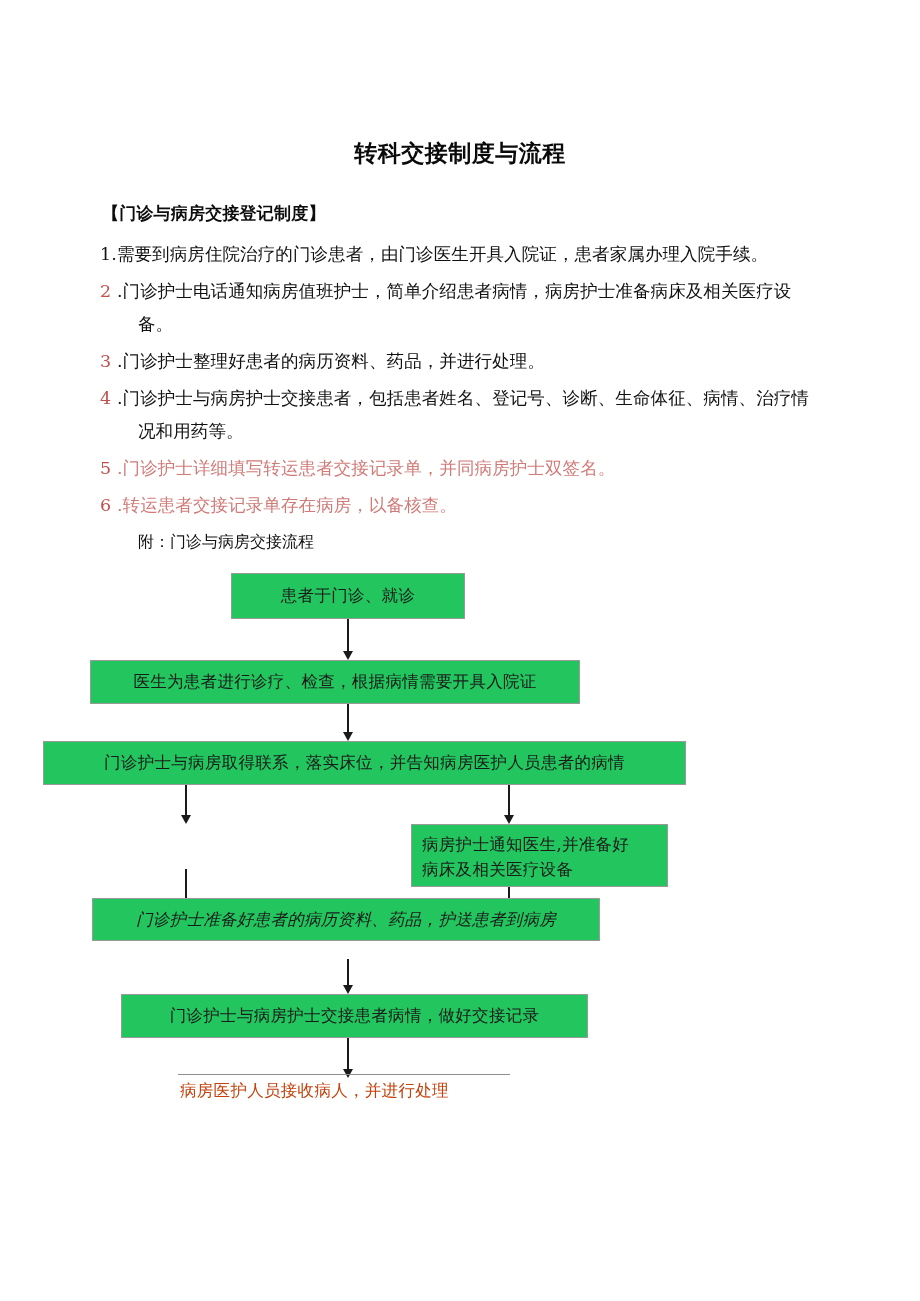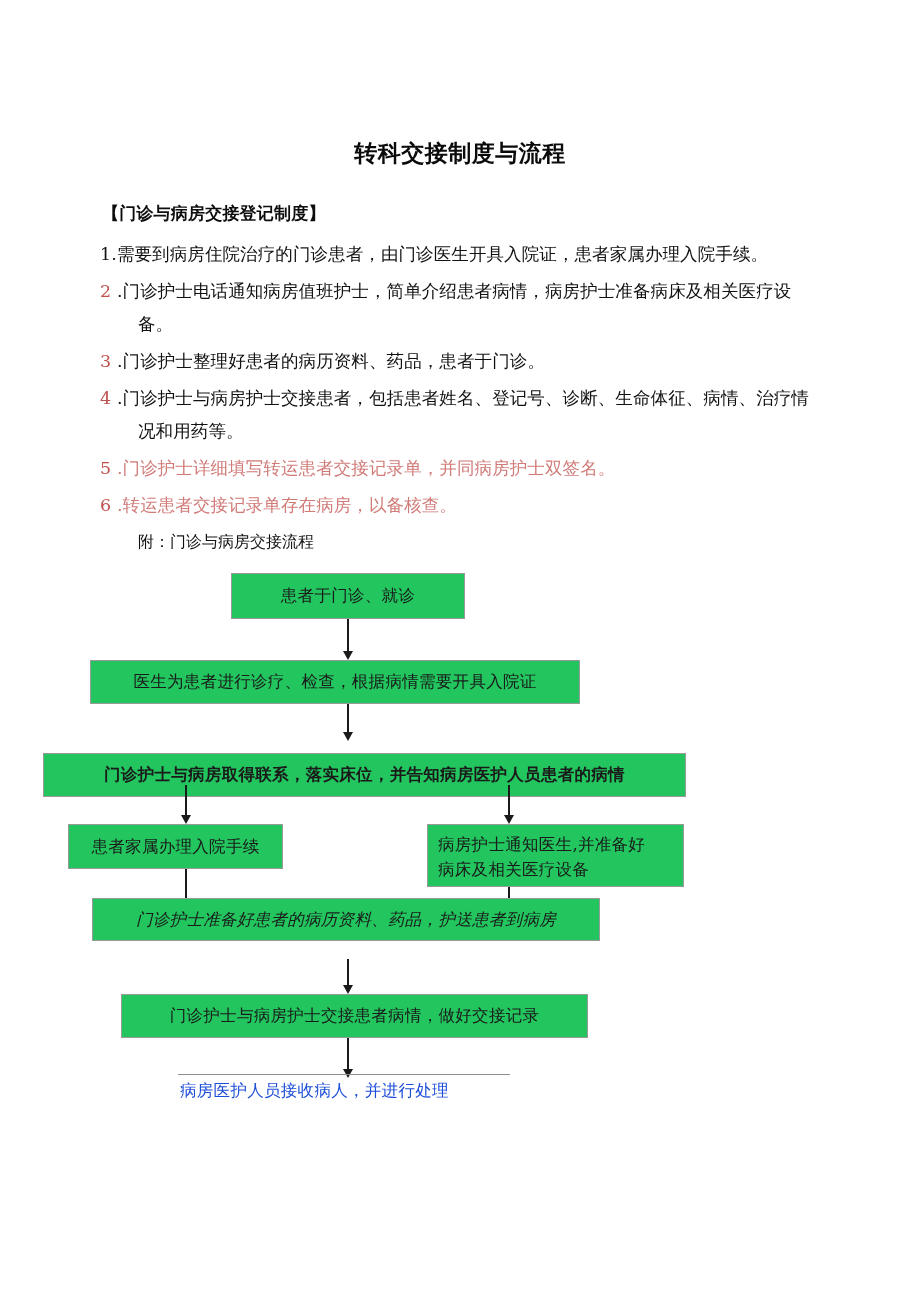--- a/index.html
+++ b/index.html
@@ -135,65 +135,64 @@
   }
   .hline {
     position: absolute;
     height: 1.4px;
     background: #8f8f8f;
   }
   .tail-label {
     position: absolute;
     font-family: "DejaVu Serif", serif;
     font-size: 16.5px;
-    color: #1d4ed8;
+    color: #c2410c;
     letter-spacing: 0.3px;
     white-space: nowrap;
   }
 </style>
 </head>
 <body>
 
 <div class="page">
 
   <h1 class="doc-title">转科交接制度与流程</h1>
 
   <div class="section-heading">【门诊与病房交接登记制度】</div>
 
   <ul class="rule-list">
     <li class="rule-item black-marker"><span class="marker">1</span><span class="dot">.</span><span>需要到病房住院治疗的门诊患者，由门诊医生开具入院证，患者家属办理入院手续。</span></li>
     <li class="rule-item"><span class="marker">2</span><span class="dot"> .</span><span>门诊护士电话通知病房值班护士，简单介绍患者病情，病房护士准备病床及相关医疗设备。</span></li>
-    <li class="rule-item"><span class="marker">3</span><span class="dot"> .</span><span>门诊护士整理好患者的病历资料、药品，患者于门诊。</span></li>
+    <li class="rule-item"><span class="marker">3</span><span class="dot"> .</span><span>门诊护士整理好患者的病历资料、药品，并进行处理。</span></li>
     <li class="rule-item"><span class="marker">4</span><span class="dot"> .</span><span>门诊护士与病房护士交接患者，包括患者姓名、登记号、诊断、生命体征、病情、治疗情况和用药等。</span></li>
     <li class="rule-item red-text"><span class="marker">5</span><span class="dot"> .</span><span>门诊护士详细填写转运患者交接记录单，并同病房护士双签名。</span></li>
     <li class="rule-item red-text"><span class="marker">6</span><span class="dot"> .</span><span>转运患者交接记录单存在病房，以备核查。</span></li>
   </ul>
 
   <div class="appendix-line">附：门诊与病房交接流程</div>
 
   <div class="flow">
 
     <div class="node" style="left:131px; top:4px; width:234px; height:46px;">患者于门诊、就诊</div>
     <div class="connector" style="left:247px; top:50px; height:35px;"></div>
     <div class="arrowhead" style="left:242.5px; top:82px;"></div>
 
     <div class="node" style="left:-10px; top:91px; width:490px; height:44px;">医生为患者进行诊疗、检查，根据病情需要开具入院证</div>
     <div class="connector" style="left:247px; top:135px; height:31px;"></div>
     <div class="arrowhead" style="left:242.5px; top:163px;"></div>
 
-    <div class="node" style="left:-57px; top:184px; width:643px; height:44px;font-weight:bold;">门诊护士与病房取得联系，落实床位，并告知病房医护人员患者的病情</div>
+    <div class="node" style="left:-57px; top:172px; width:643px; height:44px;">门诊护士与病房取得联系，落实床位，并告知病房医护人员患者的病情</div>
 
     <div class="connector" style="left:85px; top:216px; height:33px;"></div>
     <div class="arrowhead" style="left:80.5px; top:246px;"></div>
     <div class="connector" style="left:408px; top:216px; height:33px;"></div>
     <div class="arrowhead" style="left:403.5px; top:246px;"></div>
 
-    <div class="node" style="left:-32px; top:255px; width:215px; height:45px;">患者家属办理入院手续</div>
-
-    <div class="node left-align" style="left:311px; top:255px; width:257px; height:63px; display:block; padding-top:7px;margin-left:16px;">
+
+    <div class="node left-align" style="left:311px; top:255px; width:257px; height:63px; display:block; padding-top:7px;">
       <div>病房护士通知医生,并准备好</div>
       <div>病床及相关医疗设备</div>
     </div>
 
     <div class="connector" style="left:85px; top:300px; height:41px;"></div>
     <div class="arrowhead" style="left:80.5px; top:338px;"></div>
     <div class="connector" style="left:408px; top:318px; height:23px;"></div>
     <div class="arrowhead" style="left:403.5px; top:338px;"></div>
 
     <div class="node" style="left:-8px; top:329px; width:508px; height:43px;font-style:italic;">门诊护士准备好患者的病历资料、药品，护送患者到病房</div>

